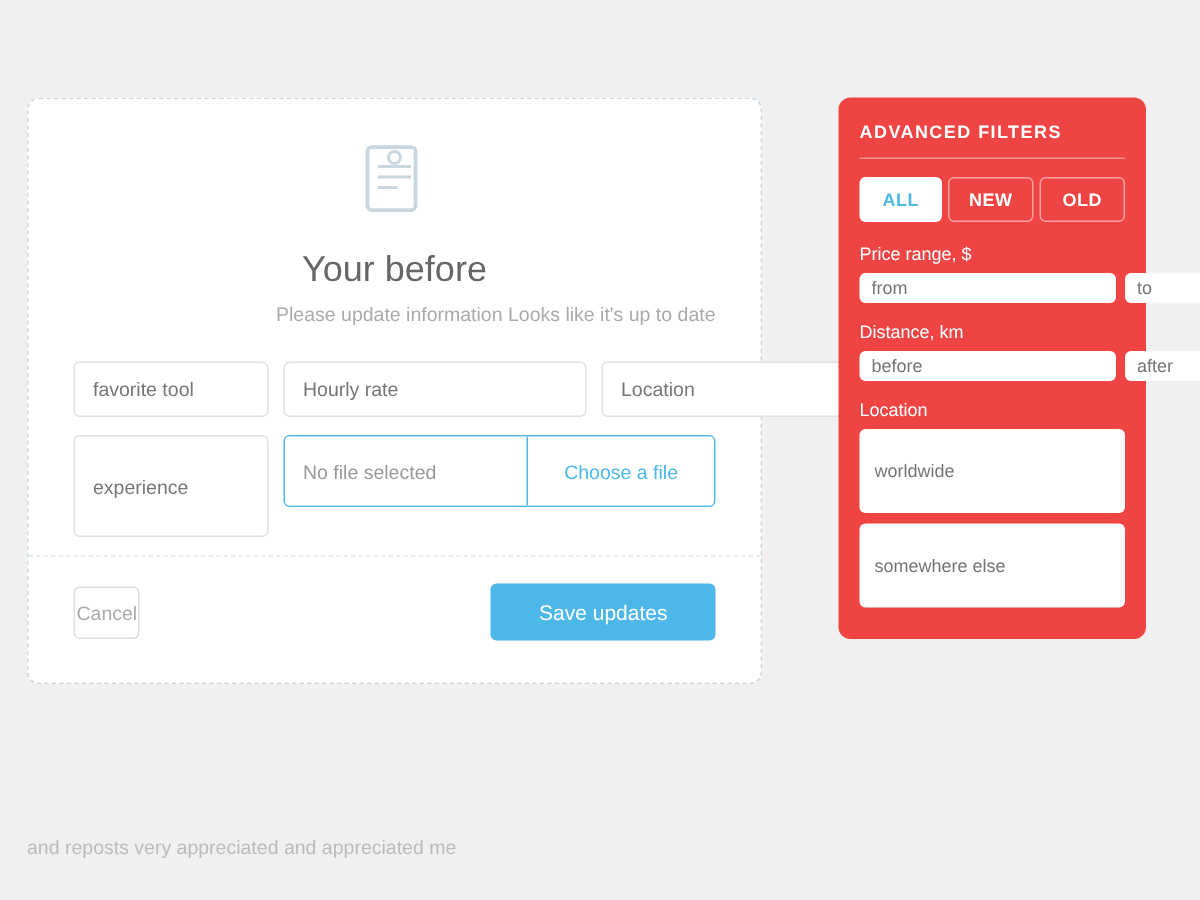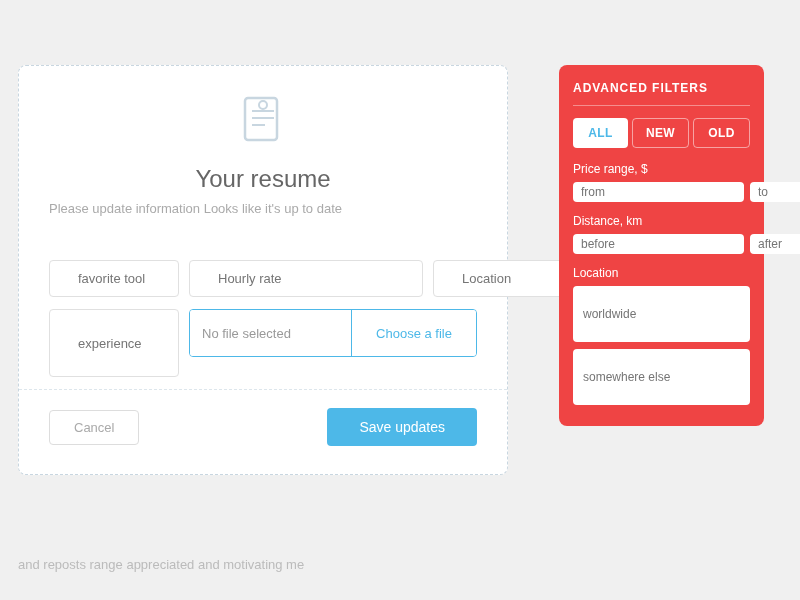--- a/index.html
+++ b/index.html
@@ -34,37 +34,37 @@
 
     .resume-title {
       text-align: center;
       font-size: 24px;
       color: #666;
       font-weight: 400;
       margin-bottom: 8px;
     }
 
     .resume-subtitle {
-      text-align: left;
+      text-align: right;
       font-size: 13px;
       color: #aaa;
-      margin-bottom: 44px;
+      margin-bottom: 24px;
     }
 
     .form-row {
       display: flex;
       gap: 10px;
       margin-bottom: 12px;
     }
 
     .form-input {
       flex: 1;
       border: 1.5px solid #e0e0e0;
       border-radius: 4px;
-      padding: 10px 28px;
+      padding: 10px 12px;
       font-size: 13px;
       color: #aaa;
       background: #fff;
       outline: none;
     }
 
     .file-row {
       display: flex;
       gap: 0;
       margin-bottom: 20px;
@@ -104,21 +104,21 @@
     .card-actions {
       display: flex;
       align-items: center;
       gap: 16px;
     }
 
     .cancel-btn {
       background: none;
       border: 1.5px solid #ddd;
       border-radius: 4px;
-      padding: 9px 24px;
+      padding: 9px 1px;
       font-size: 13px;
       color: #aaa;
       cursor: pointer;
     }
 
     .save-btn {
       margin-left: auto;
       background: #4db8e8;
       border: none;
       border-radius: 4px;
@@ -248,21 +248,21 @@
 <div class="main-card">
   <div class="resume-icon">
     <svg width="44" height="50" viewBox="0 0 44 50" fill="none" xmlns="http://www.w3.org/2000/svg">
       <rect x="4" y="2" width="32" height="42" rx="3" stroke="#c8d6e0" stroke-width="2.5" fill="none"></rect>
       <line x1="11" y1="15" x2="33" y2="15" stroke="#c8d6e0" stroke-width="2"></line>
       <line x1="11" y1="22" x2="33" y2="22" stroke="#c8d6e0" stroke-width="2"></line>
       <line x1="11" y1="29" x2="24" y2="29" stroke="#c8d6e0" stroke-width="2"></line>
       <circle cx="22" cy="9" r="4" stroke="#c8d6e0" stroke-width="2" fill="none"></circle>
     </svg>
   </div>
-  <div class="resume-title">Your resume</div>
+  <div class="resume-title">Your before</div>
   <div class="resume-subtitle">Please update information Looks like it's up to date</div>
 
   <div class="form-row">
     <input class="form-input" style="max-width: 130px;" placeholder="favorite tool">
     <input class="form-input" placeholder="Hourly rate" style="">
     <input class="form-input" placeholder="Location" style="">
   </div>
 
   <div class="form-row">
     <input class="form-input" style="max-width: 130px;" placeholder="experience">
@@ -273,21 +273,21 @@
   </div>
 
   <hr class="card-divider">
 
   <div class="card-actions">
     <button class="cancel-btn">Cancel</button>
     <button class="save-btn">Save updates</button>
   </div>
 </div>
 
-<div class="bottom-text">and reposts range appreciated and motivating me</div>
+<div class="bottom-text">and reposts very appreciated and appreciated me</div>
 
 <div class="filters-panel">
   <div class="filters-title">ADVANCED FILTERS</div>
   <hr class="filters-divider">
 
   <div class="tab-group">
     <button class="tab-btn active">ALL</button>
     <button class="tab-btn inactive">NEW</button>
     <button class="tab-btn inactive">OLD</button>
   </div>

